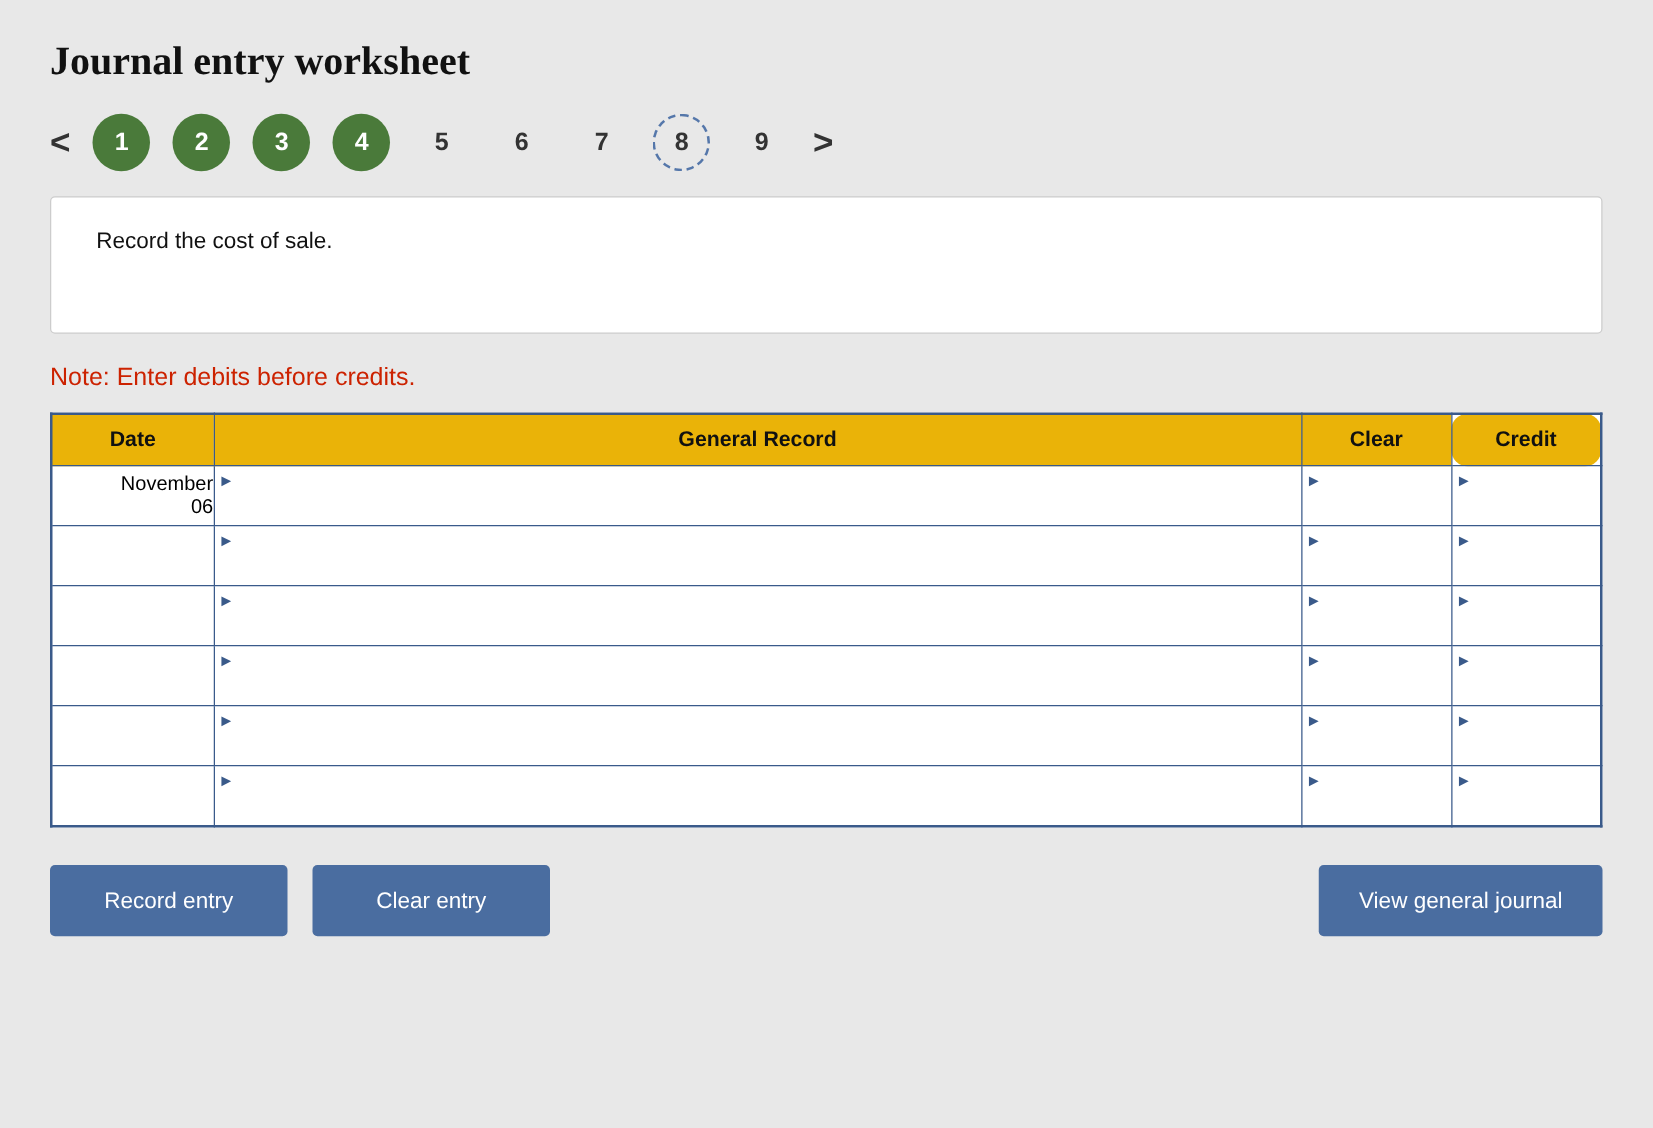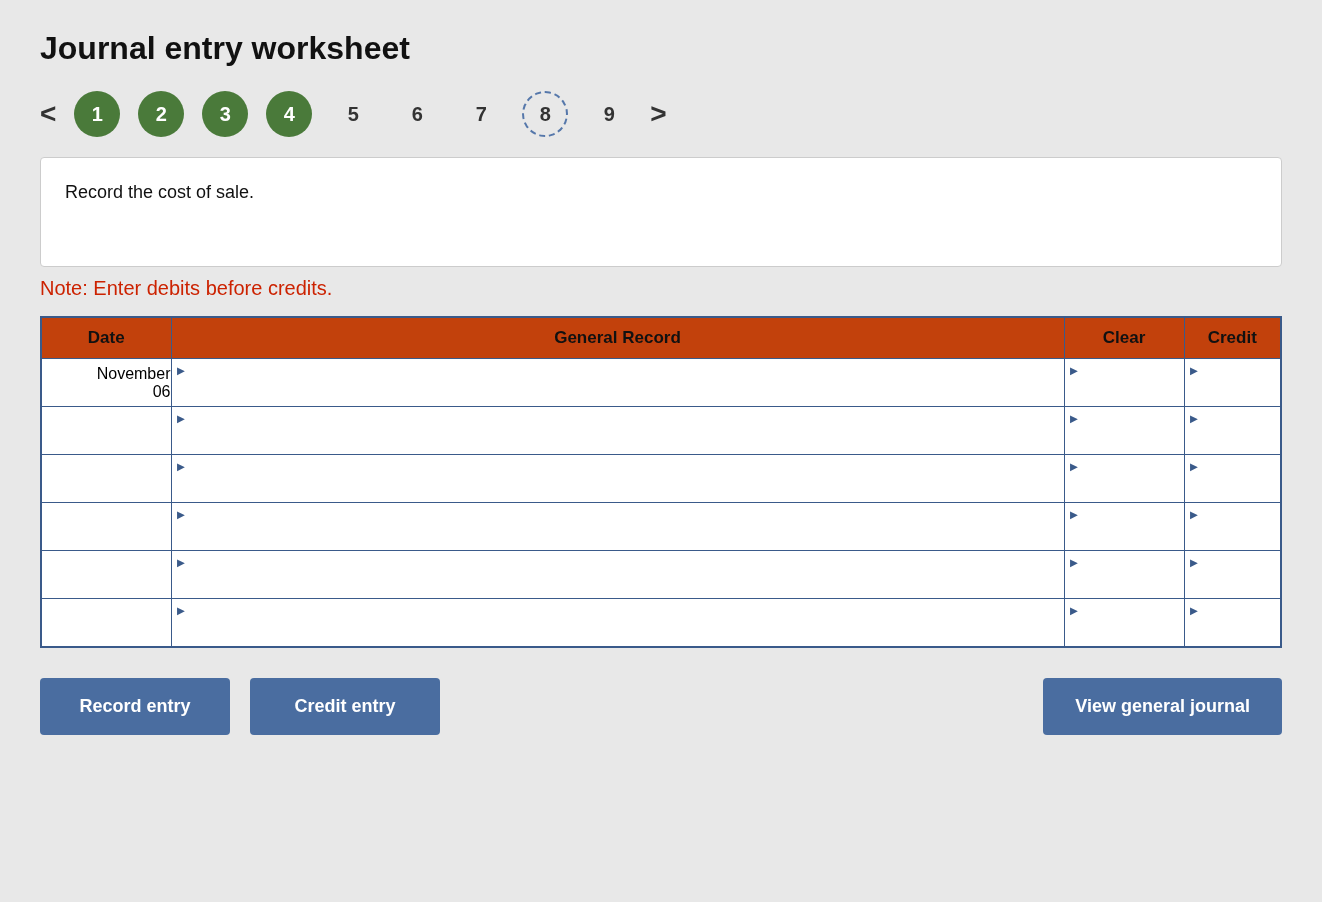--- a/index.html
+++ b/index.html
@@ -8,20 +8,21 @@
       font-family: Arial, sans-serif;
       padding: 30px 40px;
       min-height: 902px;
       width: 1322px;
     }
     .page-title {
       font-size: 32px;
       font-weight: bold;
       color: #111;
       margin-bottom: 24px;
+      font-family: Liberation Serif, serif;
     }
     .pagination {
       display: flex;
       align-items: center;
       gap: 18px;
       margin-bottom: 20px;
     }
     .nav-arrow {
       font-size: 28px;
       color: #333;
@@ -53,40 +54,40 @@
     }
     .page-num.selected-dashed {
       background: transparent;
       color: #333;
       border: 2px dashed #5577aa;
     }
     .instruction-box {
       background: #fff;
       border: 1px solid #ccc;
       border-radius: 4px;
-      padding: 24px 24px;
+      padding: 24px 36px;
       min-height: 110px;
-      margin-bottom: 10px;
+      margin-bottom: 24px;
       font-size: 18px;
       color: #111;
     }
     .note-text {
       color: #cc2200;
       font-size: 20px;
       margin-bottom: 16px;
     }
     .journal-table {
       width: 100%;
       border-collapse: collapse;
       border: 2px solid #3a5a8a;
       background: #fff;
       margin-bottom: 30px;
     }
     .journal-table th {
-      background: #c2410c;
+      background: #eab308;
       color: #111;
       font-weight: bold;
       font-size: 17px;
       padding: 10px 8px;
       border: 1px solid #3a5a8a;
       text-align: center;
     }
     .journal-table td {
       border: 1px solid #3a5a8a;
       padding: 0;
@@ -121,35 +122,35 @@
     .buttons-row {
       display: flex;
       gap: 0;
       align-items: center;
       justify-content: flex-start;
     }
     .btn {
       background: #4a6da0;
       color: #fff;
       font-size: 18px;
-      font-weight: bold;
+      font-weight: normal;
       border: none;
       border-radius: 4px;
       padding: 18px 32px;
       cursor: pointer;
       min-width: 190px;
       text-align: center;
     }
     .btn-record { margin-right: 20px; }
     .btn-clear { margin-right: 0; }
     .btn-view { margin-left: auto; }
     .col-date { width: 130px; }
     .col-journal { width: auto; }
     .col-debit { width: 120px; }
-    .col-credit { width: 97px; }
+    .col-credit { width: 120px; border-radius: 13px; }
   </style>
 </head>
 <body>
 
 <h1 class="page-title">Journal entry worksheet</h1>
 
 <div class="pagination">
   <button class="nav-arrow">&lt;</button>
   <div class="page-num active">1</div>
   <div class="page-num active">2</div>
@@ -267,15 +268,15 @@
       <td class="input-cell">
         <span class="cell-arrow">►</span>
         <input class="cell-input" type="text" style="">
       </td>
     </tr>
   </tbody>
 </table>
 
 <div class="buttons-row">
   <button class="btn btn-record">Record entry</button>
-  <button class="btn btn-clear">Credit entry</button>
+  <button class="btn btn-clear">Clear entry</button>
   <button class="btn btn-view">View general journal</button>
 </div>
 
 </body></html>

